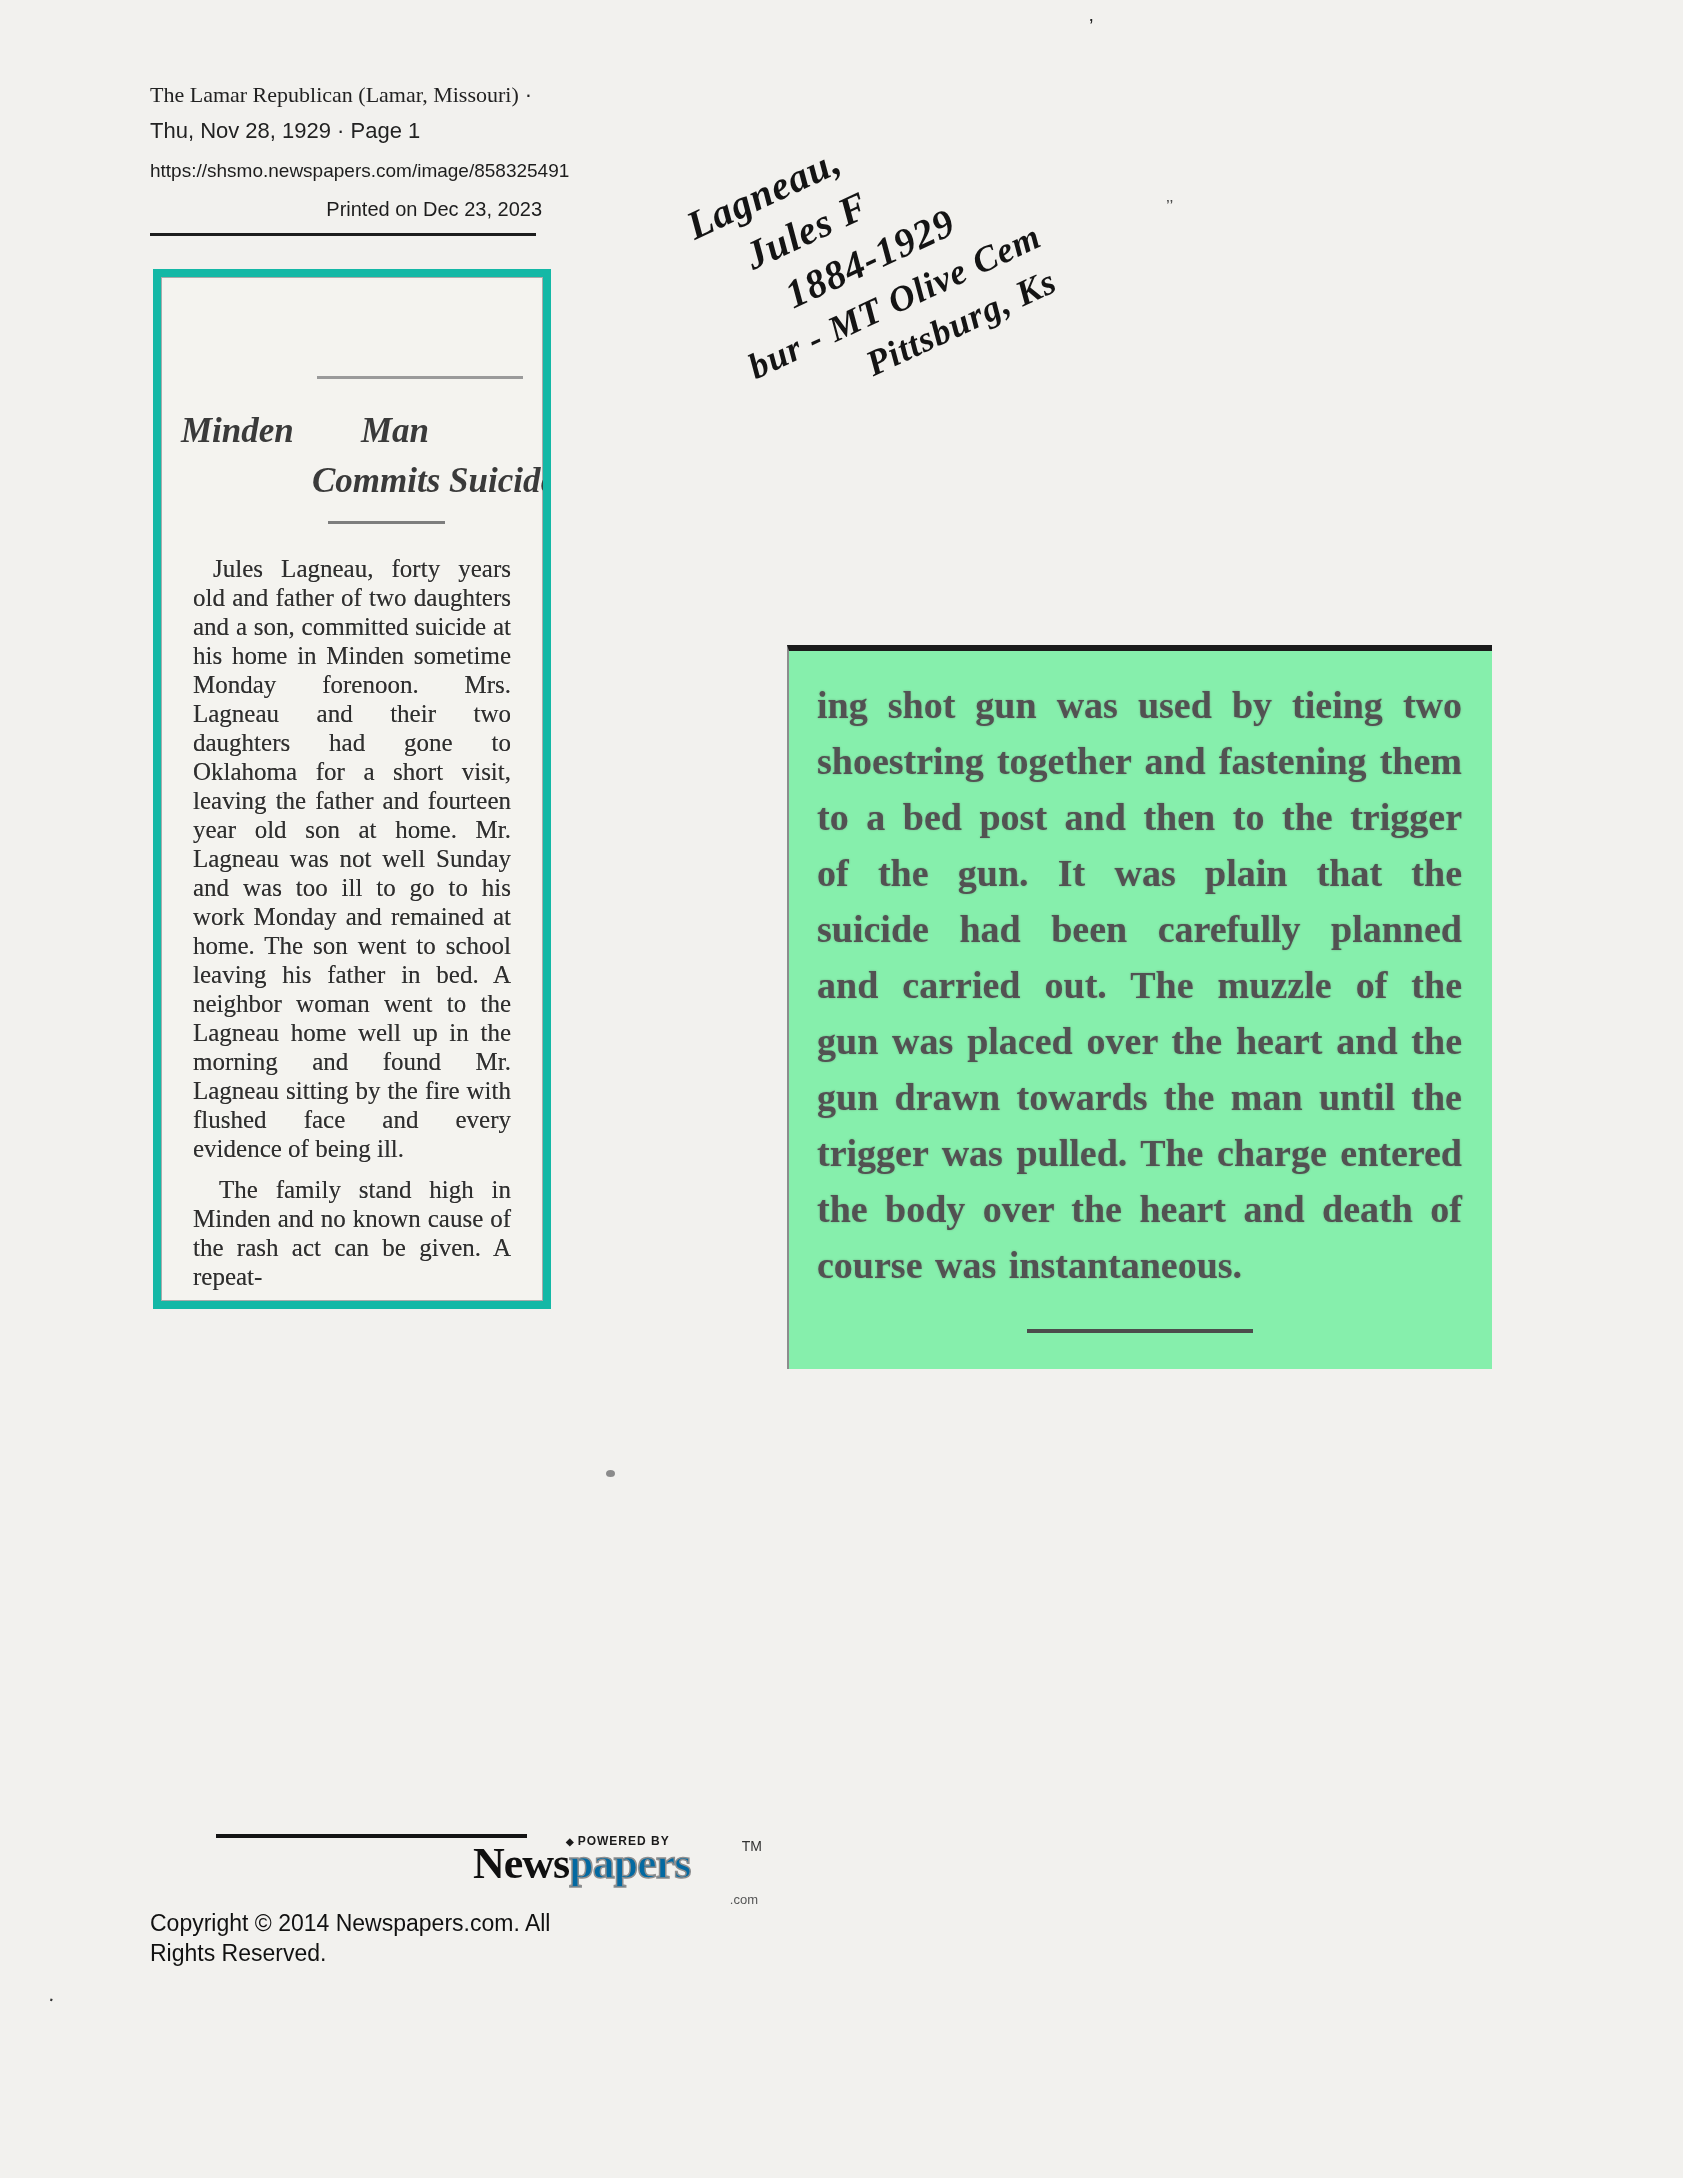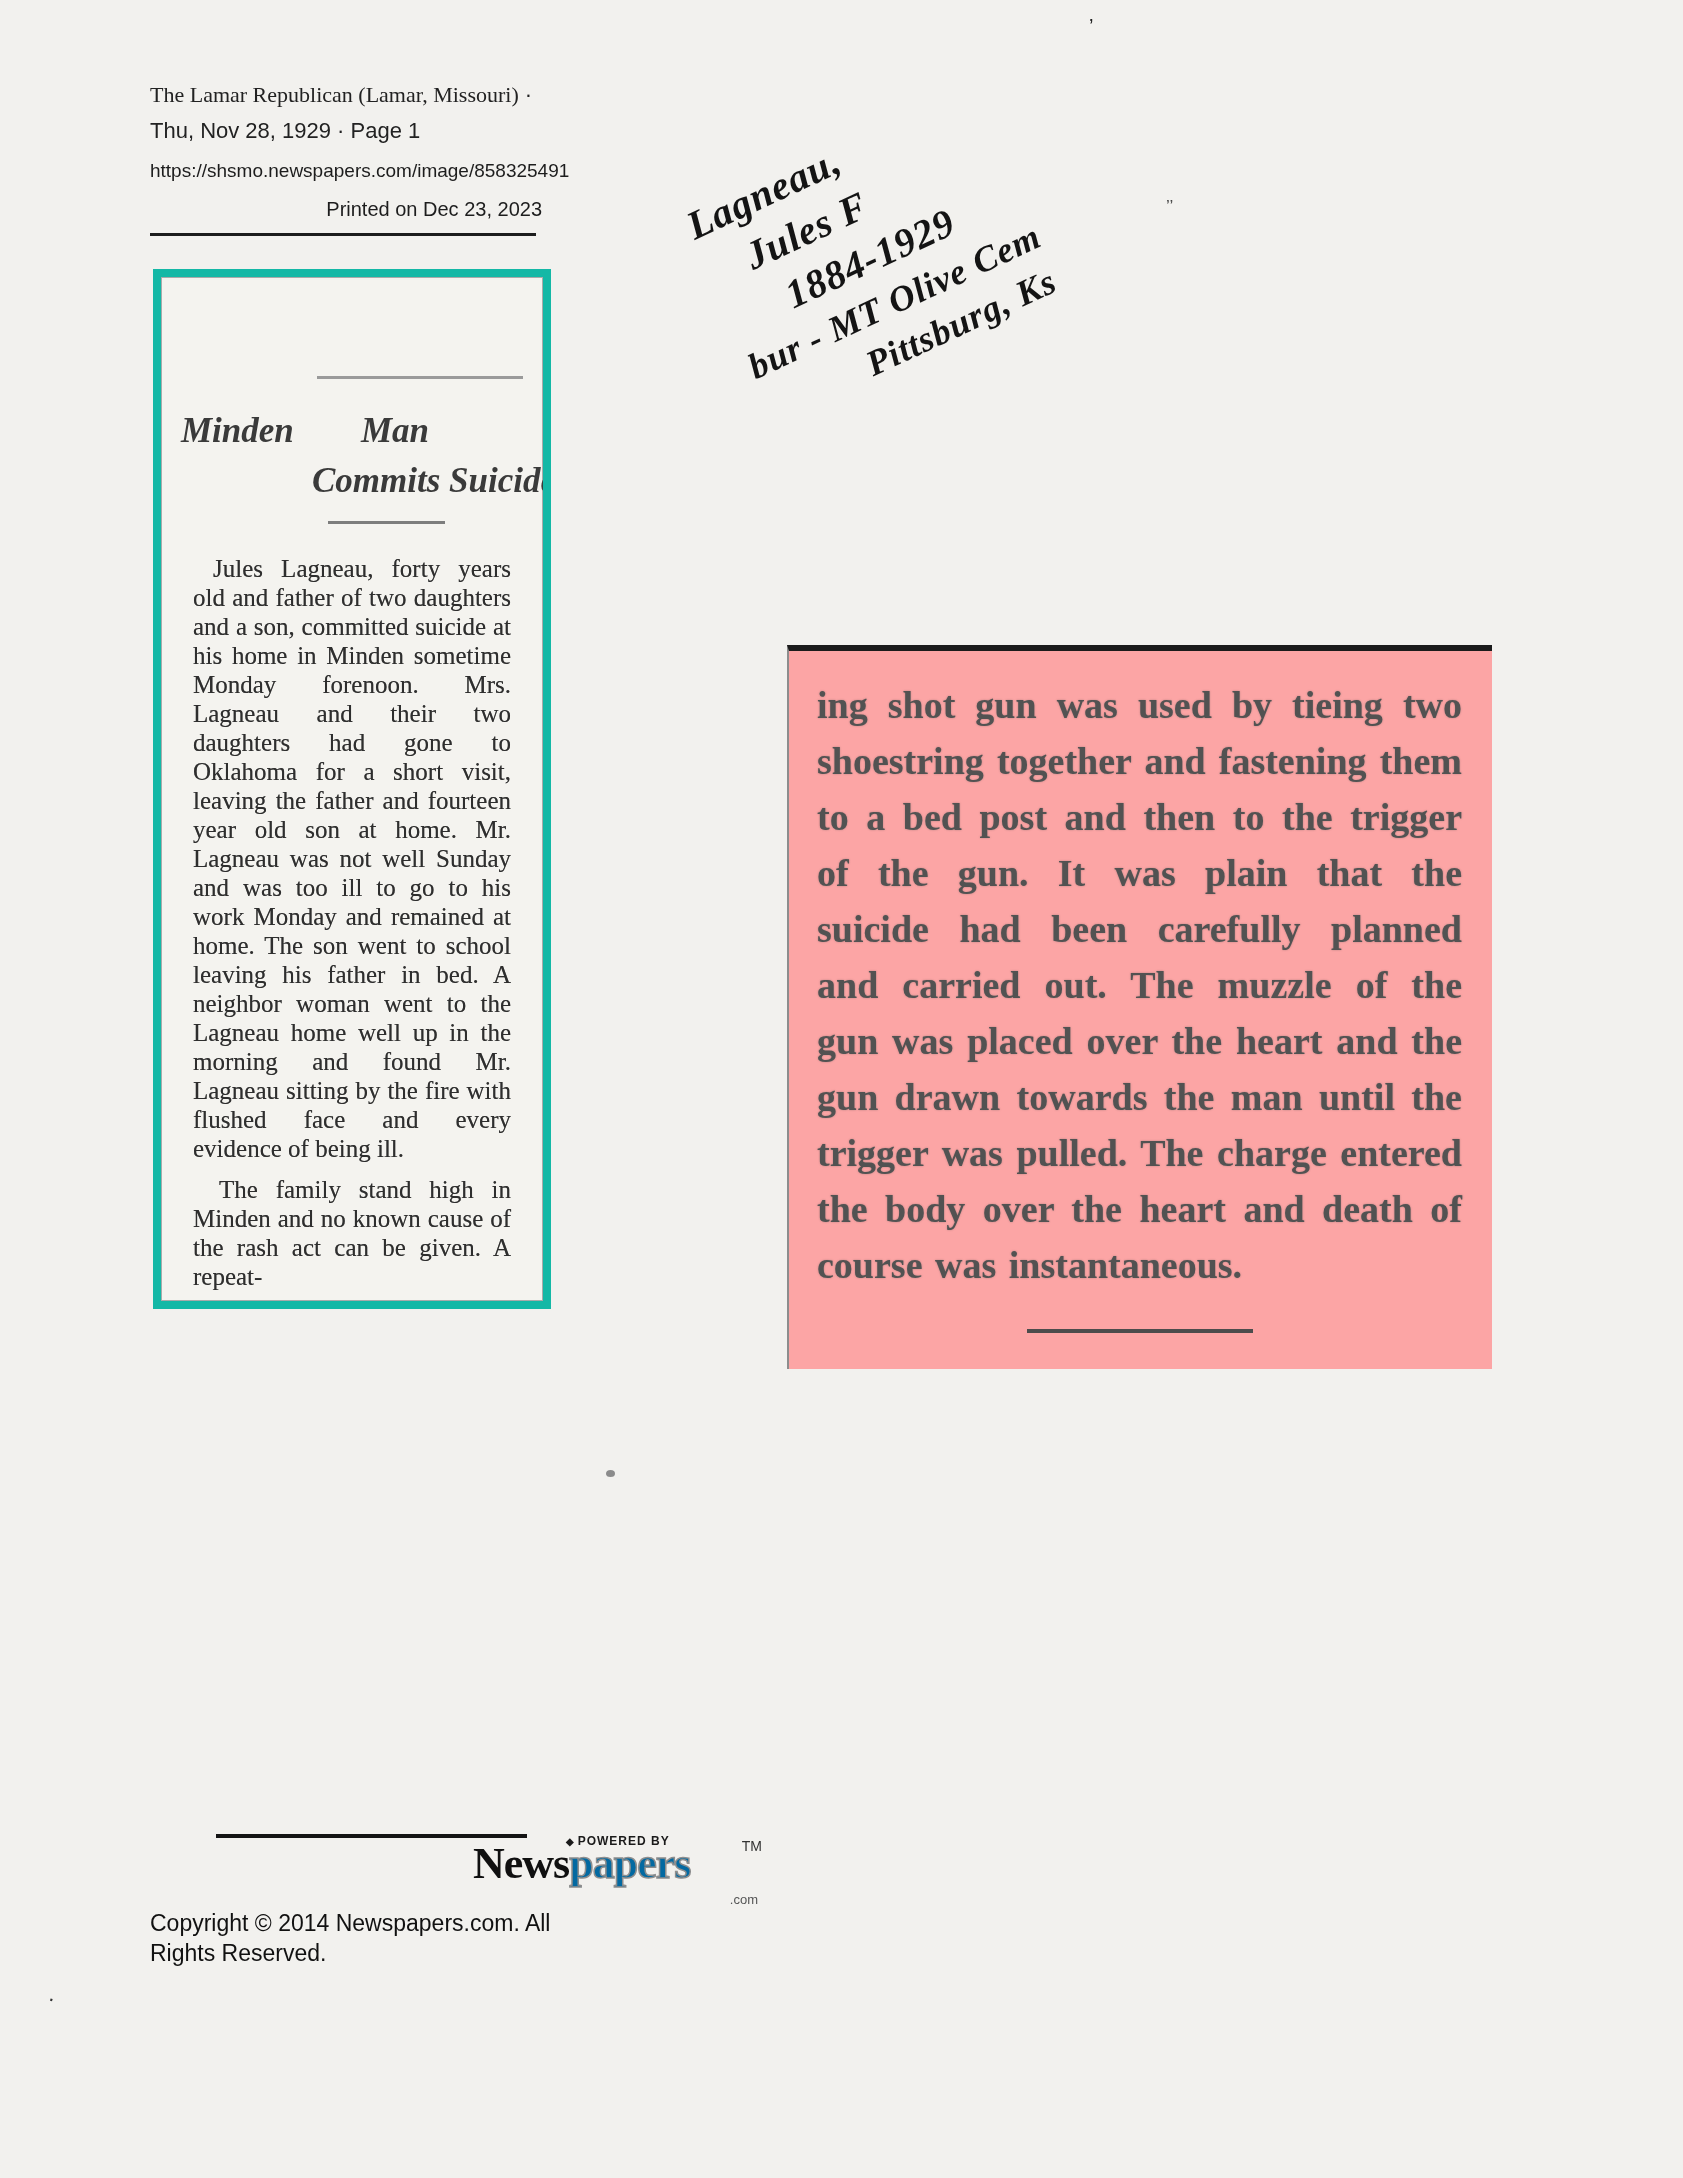--- a/index.html
+++ b/index.html
@@ -50,21 +50,21 @@
   .cl-body p{
     font-family:"Liberation Serif",serif;font-size:25px;line-height:29px;
     color:#2e2e2e;text-align:justify;margin:12px;
     text-shadow:0 0 0.6px rgba(46,46,46,.55);
   }
   .cl-body p.p1{text-indent:20px;margin-bottom:6px;}
   .cl-body p.p2{text-indent:26px;}
   
   .clip-right{
     position:absolute;left:787px;top:645px;width:705px;box-sizing:border-box;
-    background:#fca5a5;
+    background:#86efac;
     border-top:6px solid #1b1b1b;border-left:2px solid #8d8d8d;
     padding:26px 30px 30px 28px;
   }
   .cr-text{
     font-family:"Liberation Serif",serif;font-weight:700;
     font-size:38px;line-height:56px;color:#525252;
     text-align:justify;margin:0;word-spacing:3px;
     text-shadow:0 0 2px rgba(80,80,80,.45);
   }
   .cr-rule{width:226px;height:4px;background:#4c4c4c;margin:36px auto 6px auto;}

